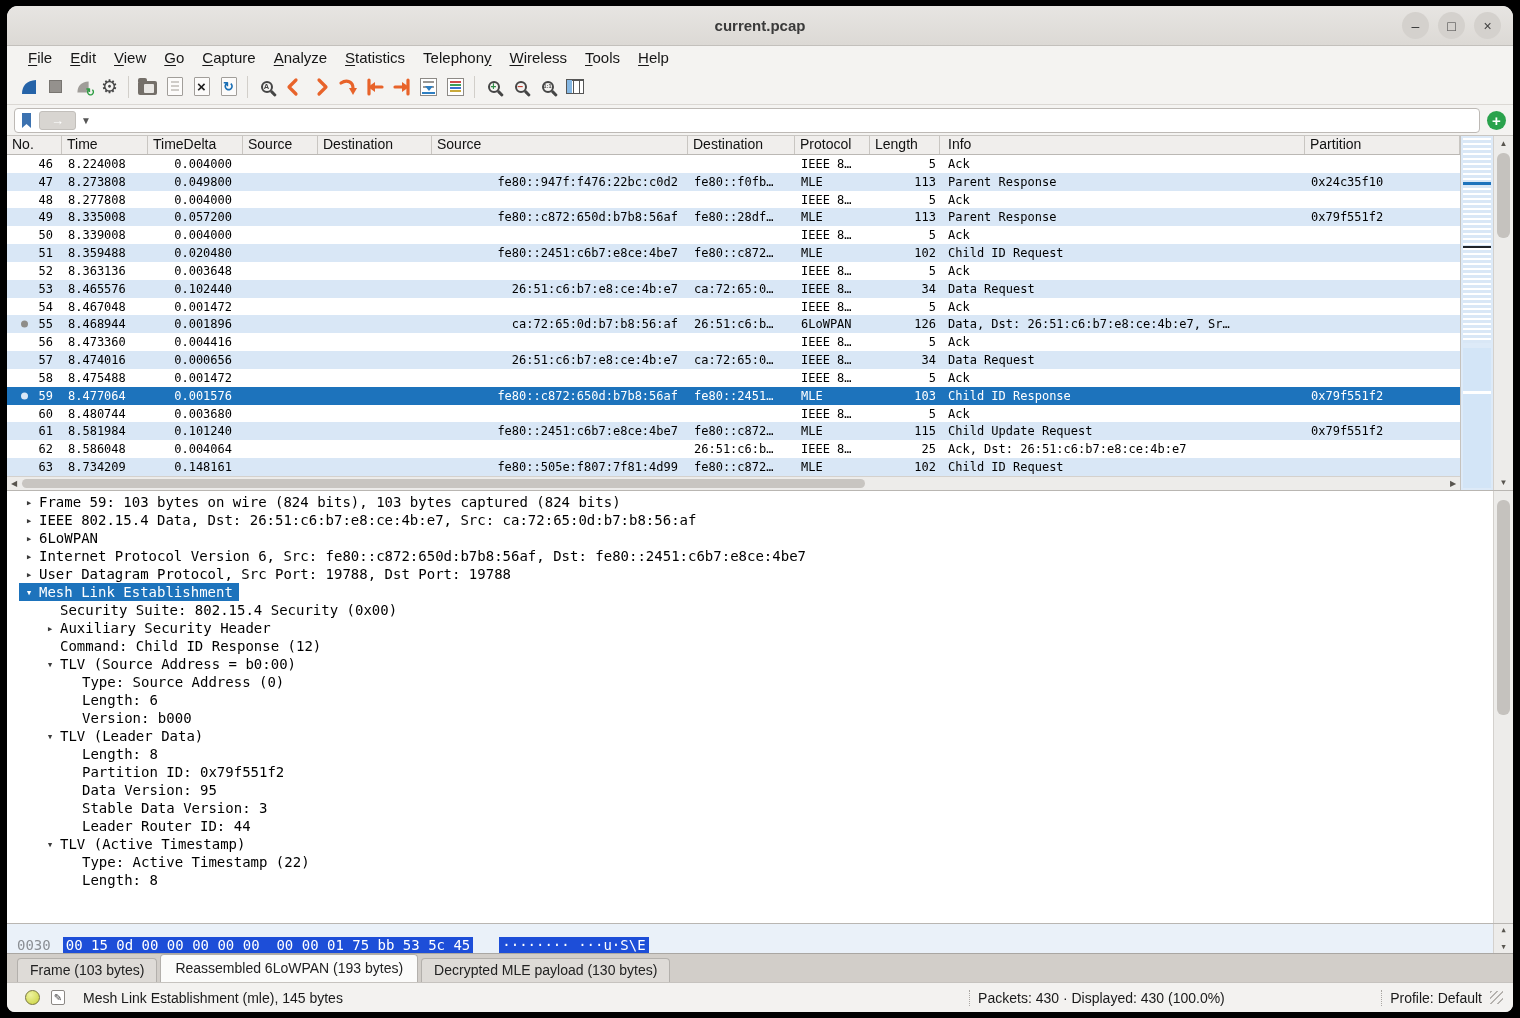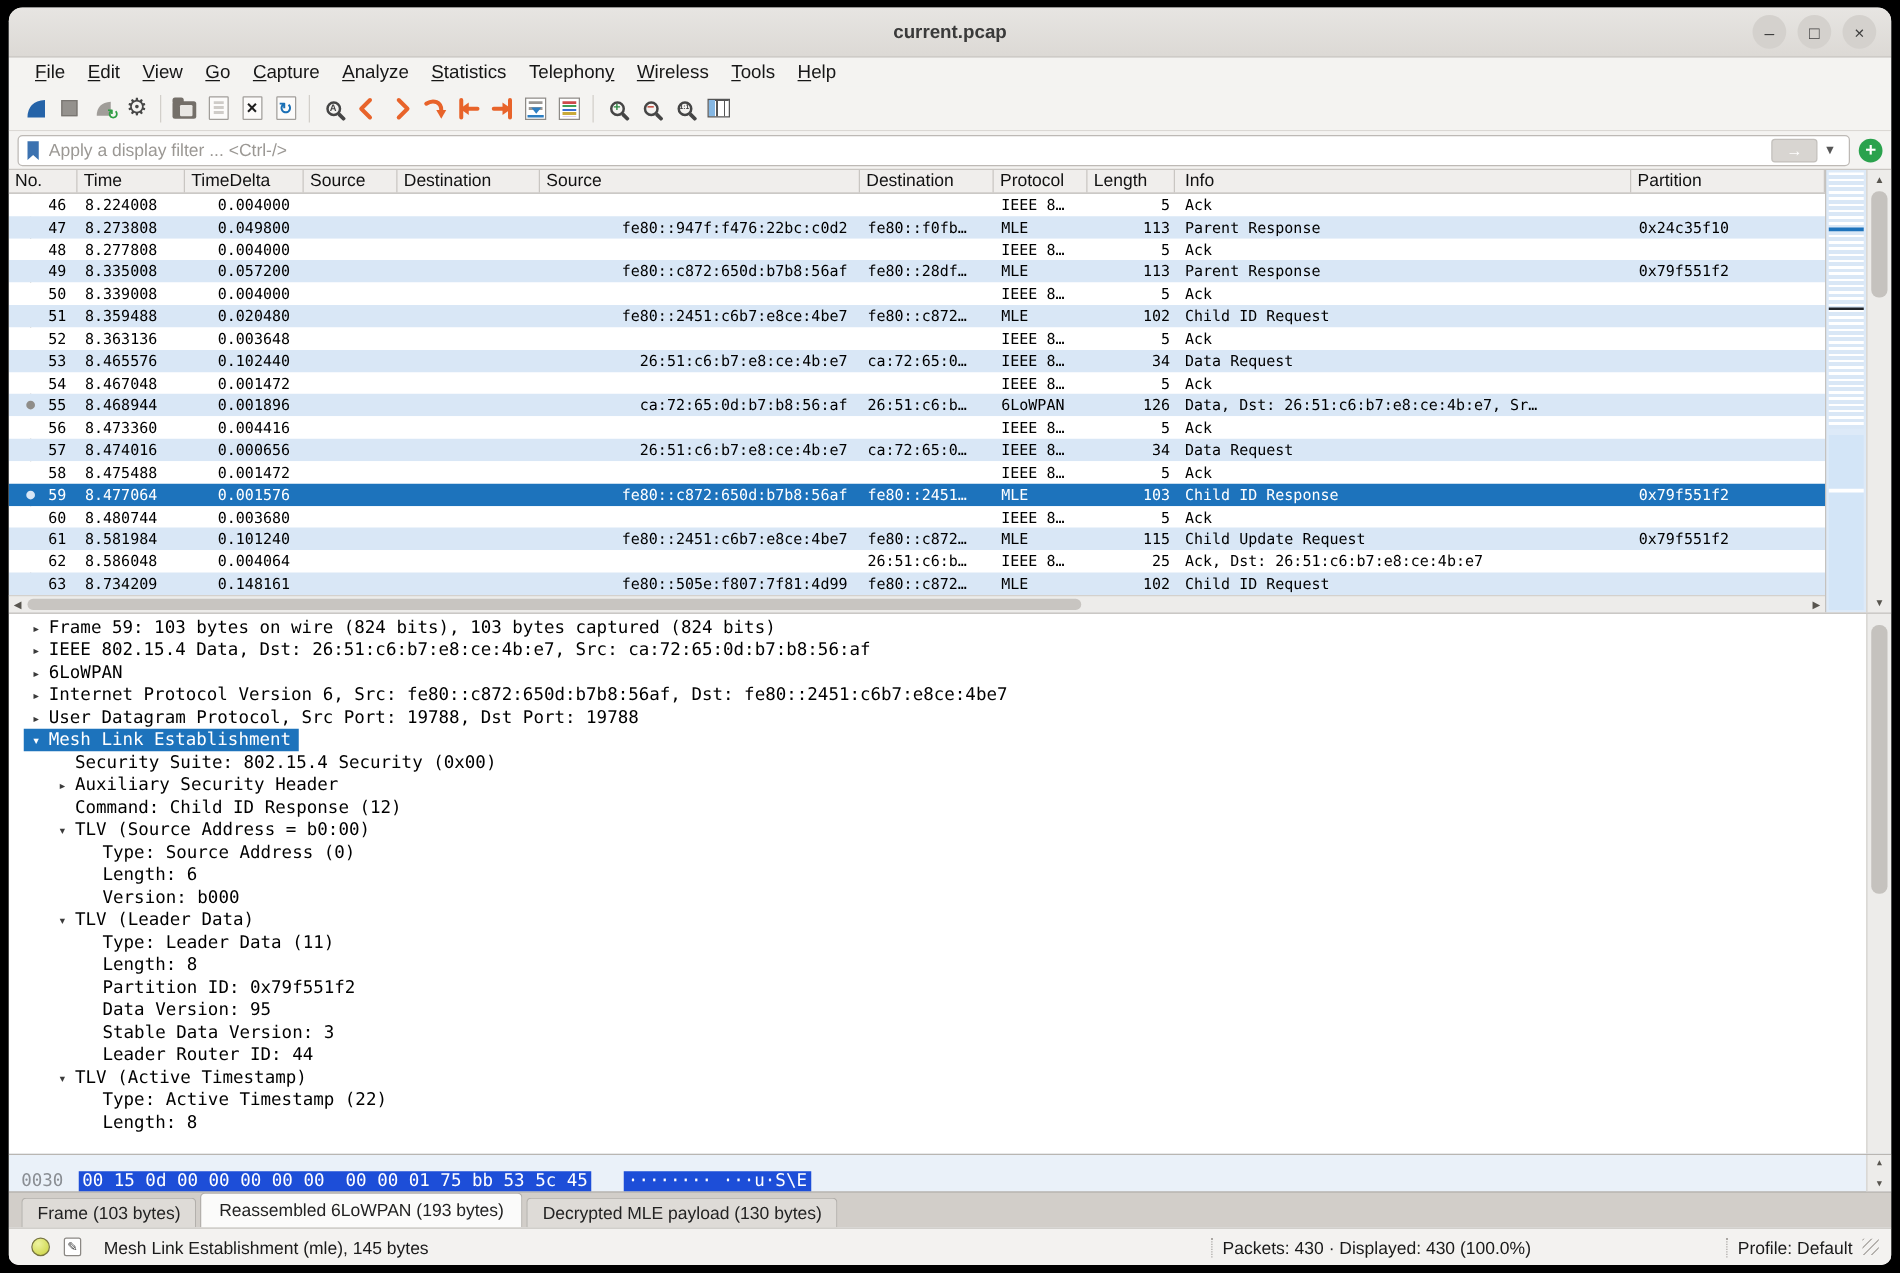--- a/index.html
+++ b/index.html
@@ -282,21 +282,20 @@
     <div class="tbtn">
         <div class="colsicon"></div>
       </div>
   </div>
 
   <div class="filterbar">
     <div class="filterfield">
       <svg width="13" height="17" viewBox="0 0 13 17" style="margin-right:6px;">
           <path d="M2 1 h9 v15 l-4.5,-4 l-4.5,4 Z" fill="#3c72b0"></path>
         </svg>
-      <input type="text" placeholder="Apply a display filter ... &lt;Ctrl-/&gt;" style="">
       <div class="applybtn">→</div>
       <span class="caret">▼</span>
     </div>
     <div class="plusbtn">+</div>
   </div>
 
   <div class="packetarea">
     <div class="plmain">
       <div class="plheader" id="plheader">
           <div class="hcell w-no">No.</div>
@@ -361,21 +360,20 @@
         <div class="dline lv0"><span style="display: contents;"><span class="arr">▸</span><span>User Datagram Protocol, Src Port: 19788, Dst Port: 19788</span></span></div>
         <div class="dline lv0"><span class="hl"><span class="arr">▾</span><span>Mesh Link Establishment</span></span></div>
         <div class="dline lv1"><span style="display: contents;"><span class="arr"></span><span>Security Suite: 802.15.4 Security (0x00)</span></span></div>
         <div class="dline lv1"><span style="display: contents;"><span class="arr">▸</span><span>Auxiliary Security Header</span></span></div>
         <div class="dline lv1"><span style="display: contents;"><span class="arr"></span><span>Command: Child ID Response (12)</span></span></div>
         <div class="dline lv1"><span style="display: contents;"><span class="arr">▾</span><span>TLV (Source Address = b0:00)</span></span></div>
         <div class="dline lv2"><span style="display: contents;"><span class="arr"></span><span>Type: Source Address (0)</span></span></div>
         <div class="dline lv2"><span style="display: contents;"><span class="arr"></span><span>Length: 6</span></span></div>
         <div class="dline lv2"><span style="display: contents;"><span class="arr"></span><span>Version: b000</span></span></div>
         <div class="dline lv1"><span style="display: contents;"><span class="arr">▾</span><span>TLV (Leader Data)</span></span></div>
-        <div class="dline lv2"><span style="display: contents;"><span class="arr"></span><span>Type: Leader Data (11)</span></span></div>
         <div class="dline lv2"><span style="display: contents;"><span class="arr"></span><span>Length: 8</span></span></div>
         <div class="dline lv2"><span style="display: contents;"><span class="arr"></span><span>Partition ID: 0x79f551f2</span></span></div>
         <div class="dline lv2"><span style="display: contents;"><span class="arr"></span><span>Data Version: 95</span></span></div>
         <div class="dline lv2"><span style="display: contents;"><span class="arr"></span><span>Stable Data Version: 3</span></span></div>
         <div class="dline lv2"><span style="display: contents;"><span class="arr"></span><span>Leader Router ID: 44</span></span></div>
         <div class="dline lv1"><span style="display: contents;"><span class="arr">▾</span><span>TLV (Active Timestamp)</span></span></div>
         <div class="dline lv2"><span style="display: contents;"><span class="arr"></span><span>Type: Active Timestamp (22)</span></span></div>
         <div class="dline lv2"><span style="display: contents;"><span class="arr"></span><span>Length: 8</span></span></div>
       </div>
     <div class="dscroll">

